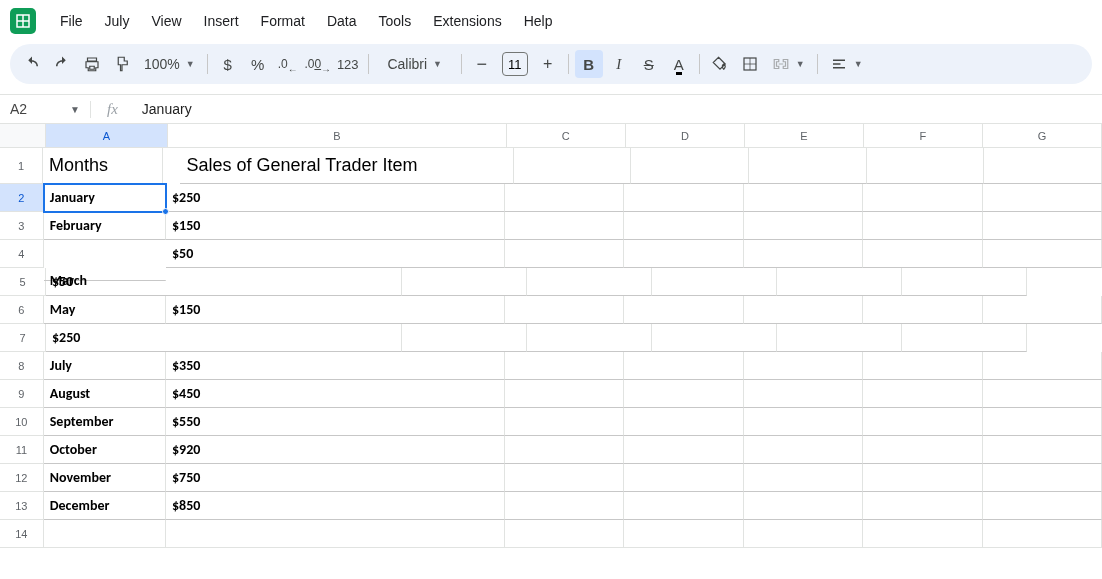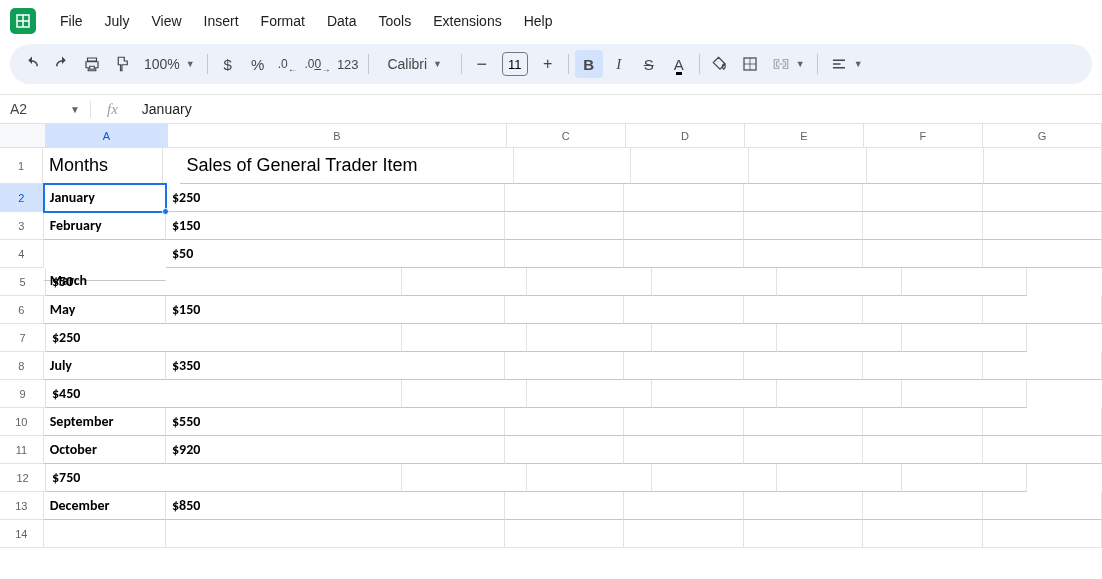--- a/index.html
+++ b/index.html
@@ -241,20 +241,21 @@
         <div class="cell" style="width: 128px;">July</div>
         <div class="cell" style="width: 356px;">$350</div>
         <div class="cell" style="width: 125px;"></div>
         <div class="cell" style="width: 125px;"></div>
         <div class="cell" style="width: 125px;"></div>
         <div class="cell" style="width: 125px;"></div>
         <div class="cell" style="width: 125px;"></div>
       </div>
       <div class="row">
         <div class="row-h">9</div>
+        <div class="cell" style="width: 128px;">August</div>
         <div class="cell" style="width: 356px;">$450</div>
         <div class="cell" style="width: 125px;"></div>
         <div class="cell" style="width: 125px;"></div>
         <div class="cell" style="width: 125px;"></div>
         <div class="cell" style="width: 125px;"></div>
         <div class="cell" style="width: 125px;"></div>
       </div>
       <div class="row">
         <div class="row-h">10</div>
         <div class="cell" style="width: 128px;">September</div>
@@ -270,20 +271,21 @@
         <div class="cell" style="width: 128px;">October</div>
         <div class="cell" style="width: 356px;">$920</div>
         <div class="cell" style="width: 125px;"></div>
         <div class="cell" style="width: 125px;"></div>
         <div class="cell" style="width: 125px;"></div>
         <div class="cell" style="width: 125px;"></div>
         <div class="cell" style="width: 125px;"></div>
       </div>
       <div class="row">
         <div class="row-h">12</div>
+        <div class="cell" style="width: 128px;">November</div>
         <div class="cell" style="width: 356px;">$750</div>
         <div class="cell" style="width: 125px;"></div>
         <div class="cell" style="width: 125px;"></div>
         <div class="cell" style="width: 125px;"></div>
         <div class="cell" style="width: 125px;"></div>
         <div class="cell" style="width: 125px;"></div>
       </div>
       <div class="row">
         <div class="row-h">13</div>
         <div class="cell" style="width: 128px;">December</div>

